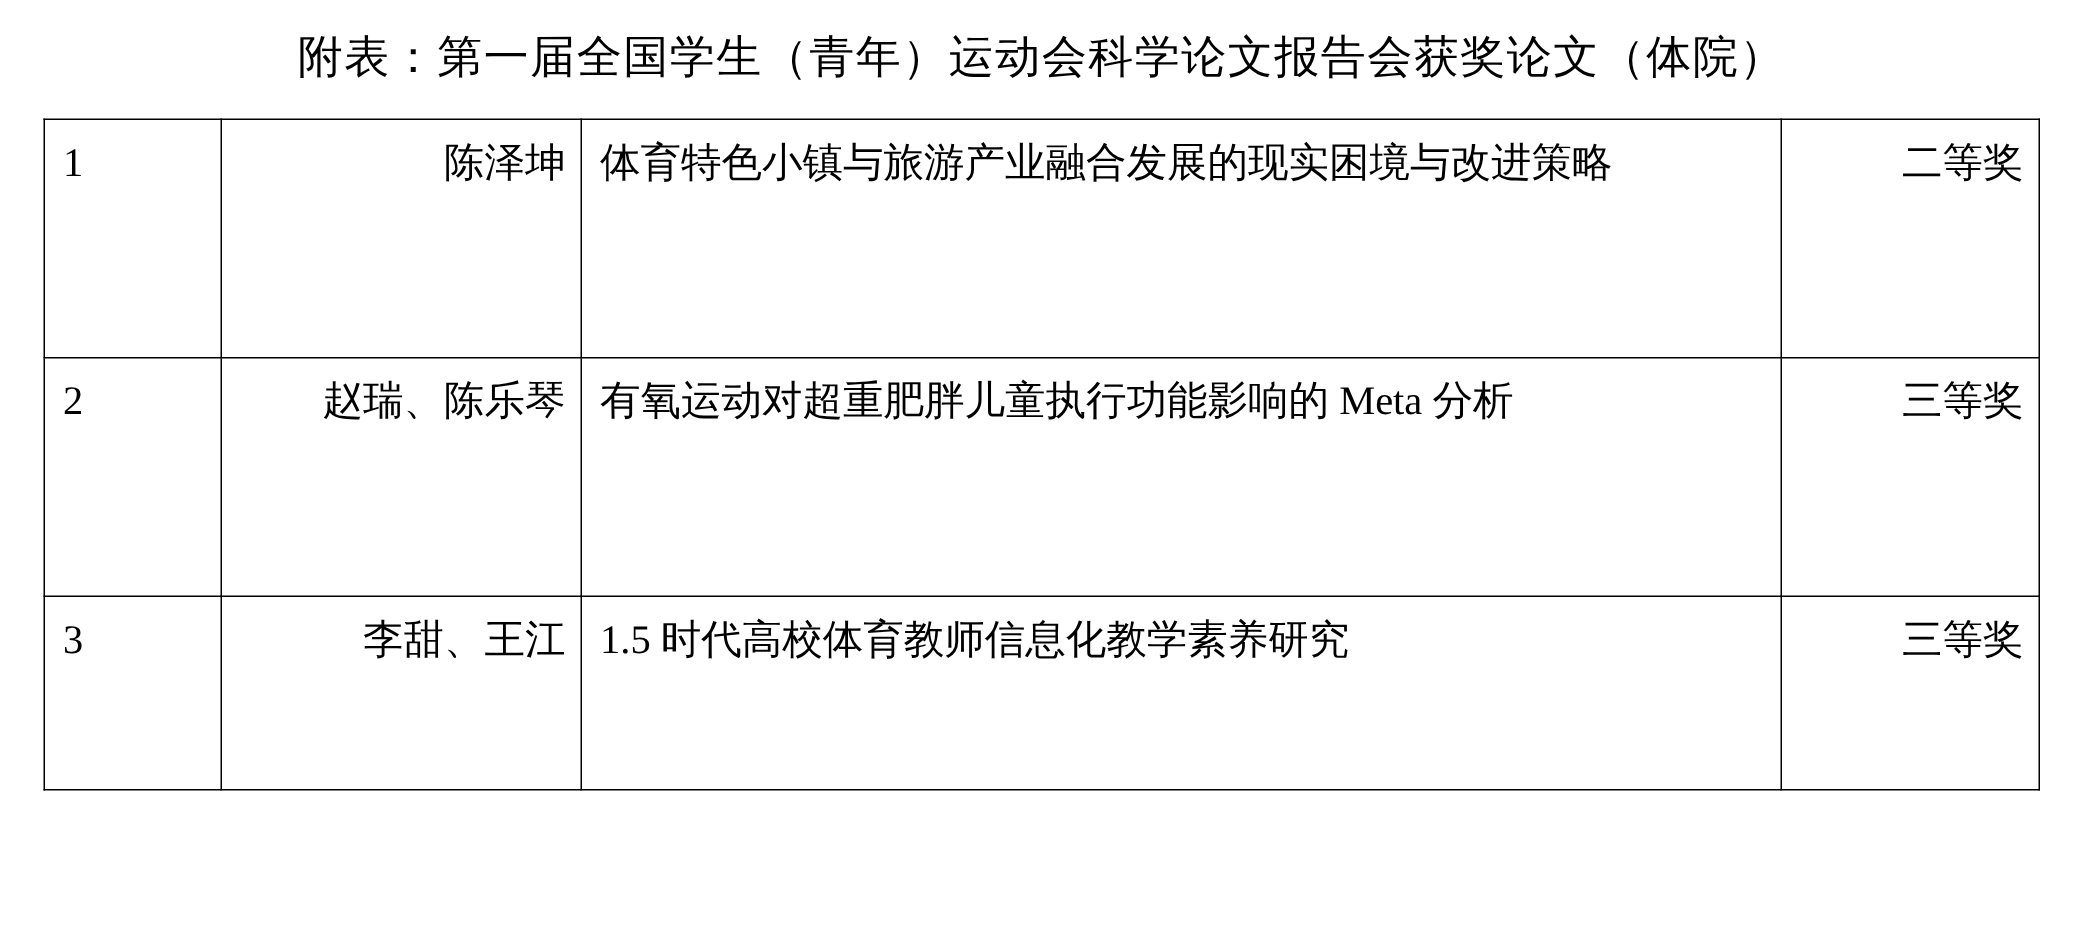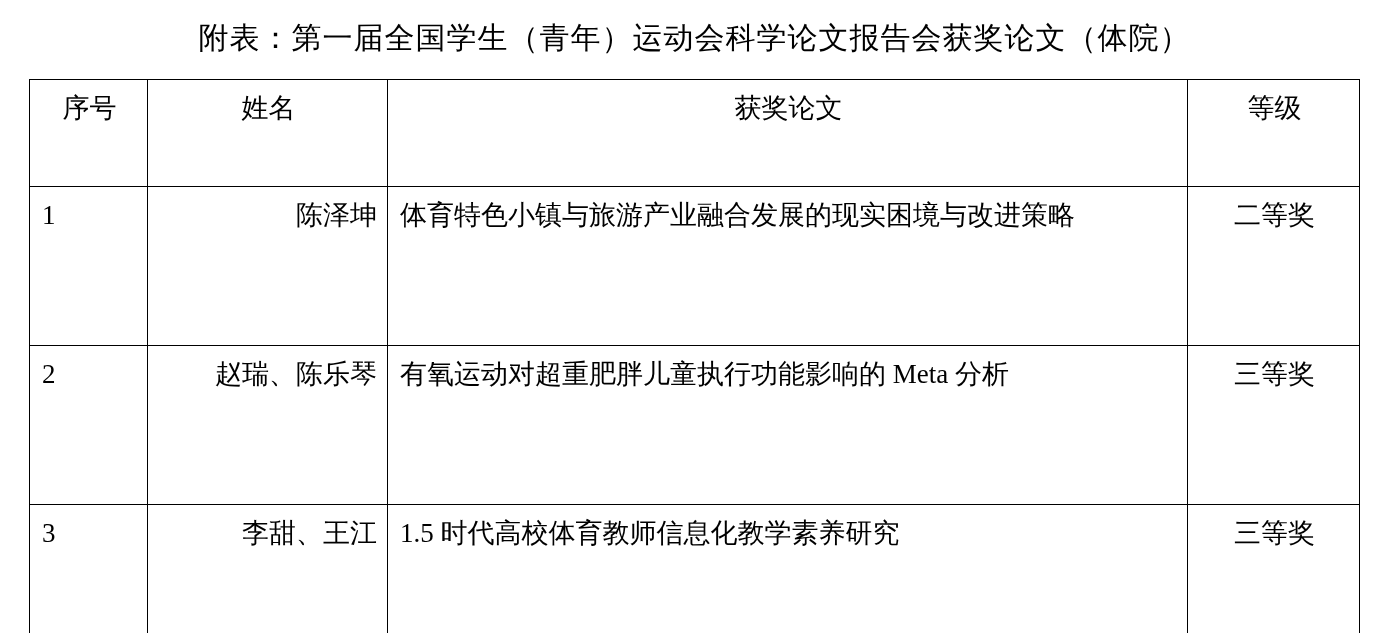--- a/index.html
+++ b/index.html
@@ -57,21 +57,21 @@
     text-align: left;
   }
   .row-cell-name {
     text-align: right;
   }
   .row-cell-paper {
     text-align: left;
     margin-top: 44px;
   }
   .row-cell-grade {
-    text-align: center;
+    text-align: right;
   }
   tr.data-row td {
     height: 138px;
   }
   tr.data-row.short td {
     height: 108px;
   }
   .mono-num {
     font-family: "Liberation Mono", "DejaVu Sans Mono", monospace;
     font-size: 25px;
@@ -85,26 +85,20 @@
   <div class="doc-title">附表：第一届全国学生（青年）运动会科学论文报告会获奖论文（体院）</div>
 
   <table class="award-table">
     <colgroup>
       <col class="col-index">
       <col class="col-name">
       <col class="col-paper">
       <col class="col-grade">
     </colgroup>
     <tbody>
-      <tr>
-        <td class="header-cell">序号</td>
-        <td class="header-cell">姓名</td>
-        <td class="header-cell">获奖论文</td>
-        <td class="header-cell">等级</td>
-      </tr>
 
       <tr class="data-row">
         <td class="row-cell-index mono-num">1</td>
         <td class="row-cell-name">陈泽坤</td>
         <td class="row-cell-paper">体育特色小镇与旅游产业融合发展的现实困境与改进策略</td>
         <td class="row-cell-grade">二等奖</td>
       </tr>
 
       <tr class="data-row">
         <td class="row-cell-index mono-num">2</td>

